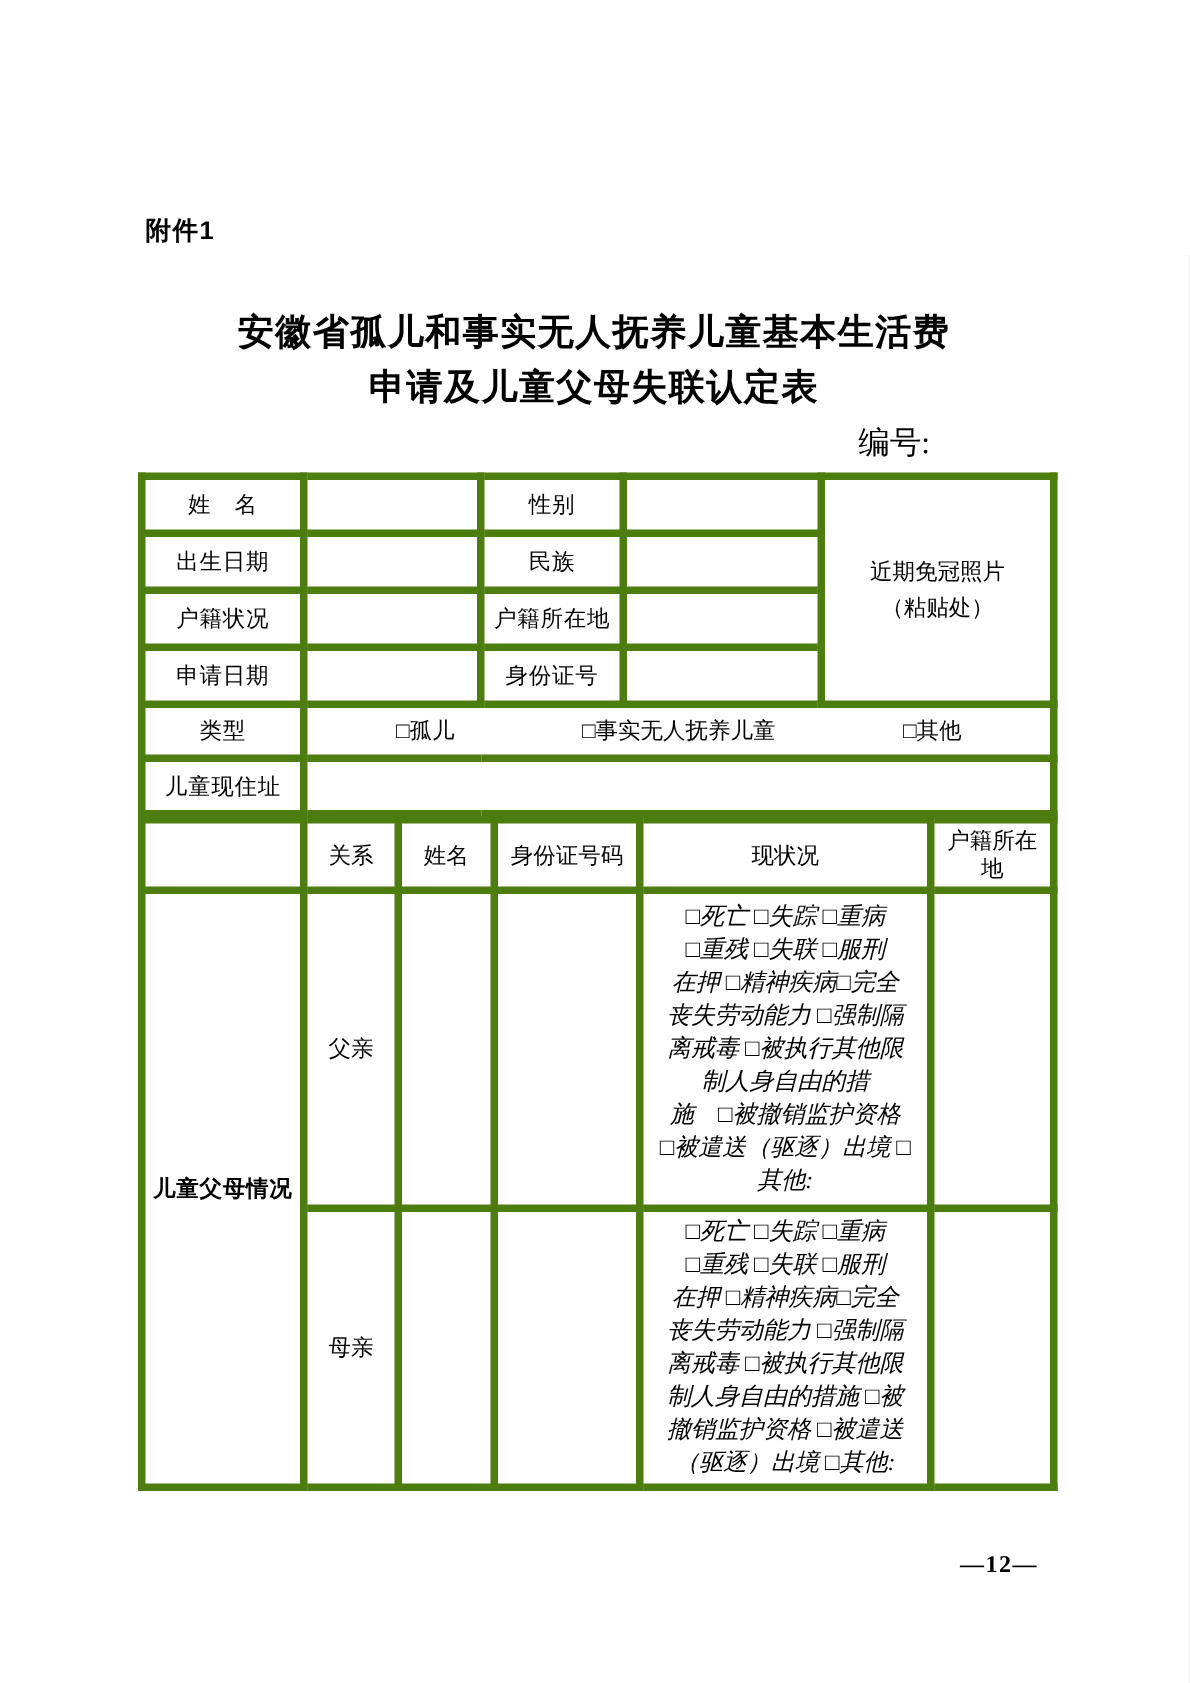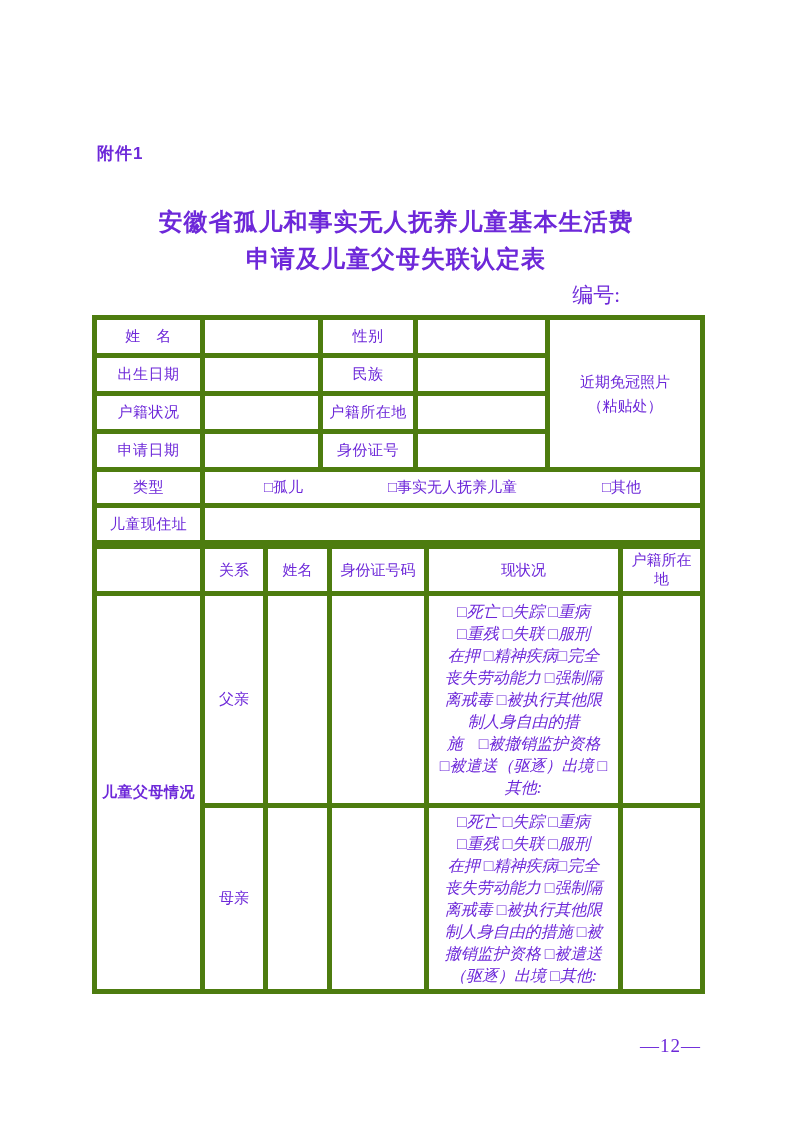--- a/index.html
+++ b/index.html
@@ -6,21 +6,21 @@
     margin: 0;
     padding: 0;
     background: #e8e8e8;
   }
   .page {
     position: relative;
     width: 793px;
     height: 1122px;
     margin: 0 auto;
     background: #ffffff;
-    color: #6d28d9;
+    color: #000000;
     font-family: "Liberation Serif", serif;
     overflow: hidden;
   }
   .attachment {
     position: absolute;
     left: 97px;
     top: 142px;
     font-family: "Liberation Sans", sans-serif;
     font-weight: bold;
     font-size: 17px;
@@ -96,22 +96,23 @@
     word-break: break-all;
     font-size: 16px;
     line-height: 22px;
     padding: 5px 6px 2px 7px;
     font-style: italic;
   }
   .page-number {
     position: absolute;
     left: 640px;
     top: 1035px;
-    font-size: 19px;
+    font-size: 16px;
     letter-spacing: 1px;
+    font-weight: bold;
   }
 </style>
 </head>
 <body>
 
 <div class="page">
 
   <div class="attachment">附件1</div>
 
   <div class="title">

